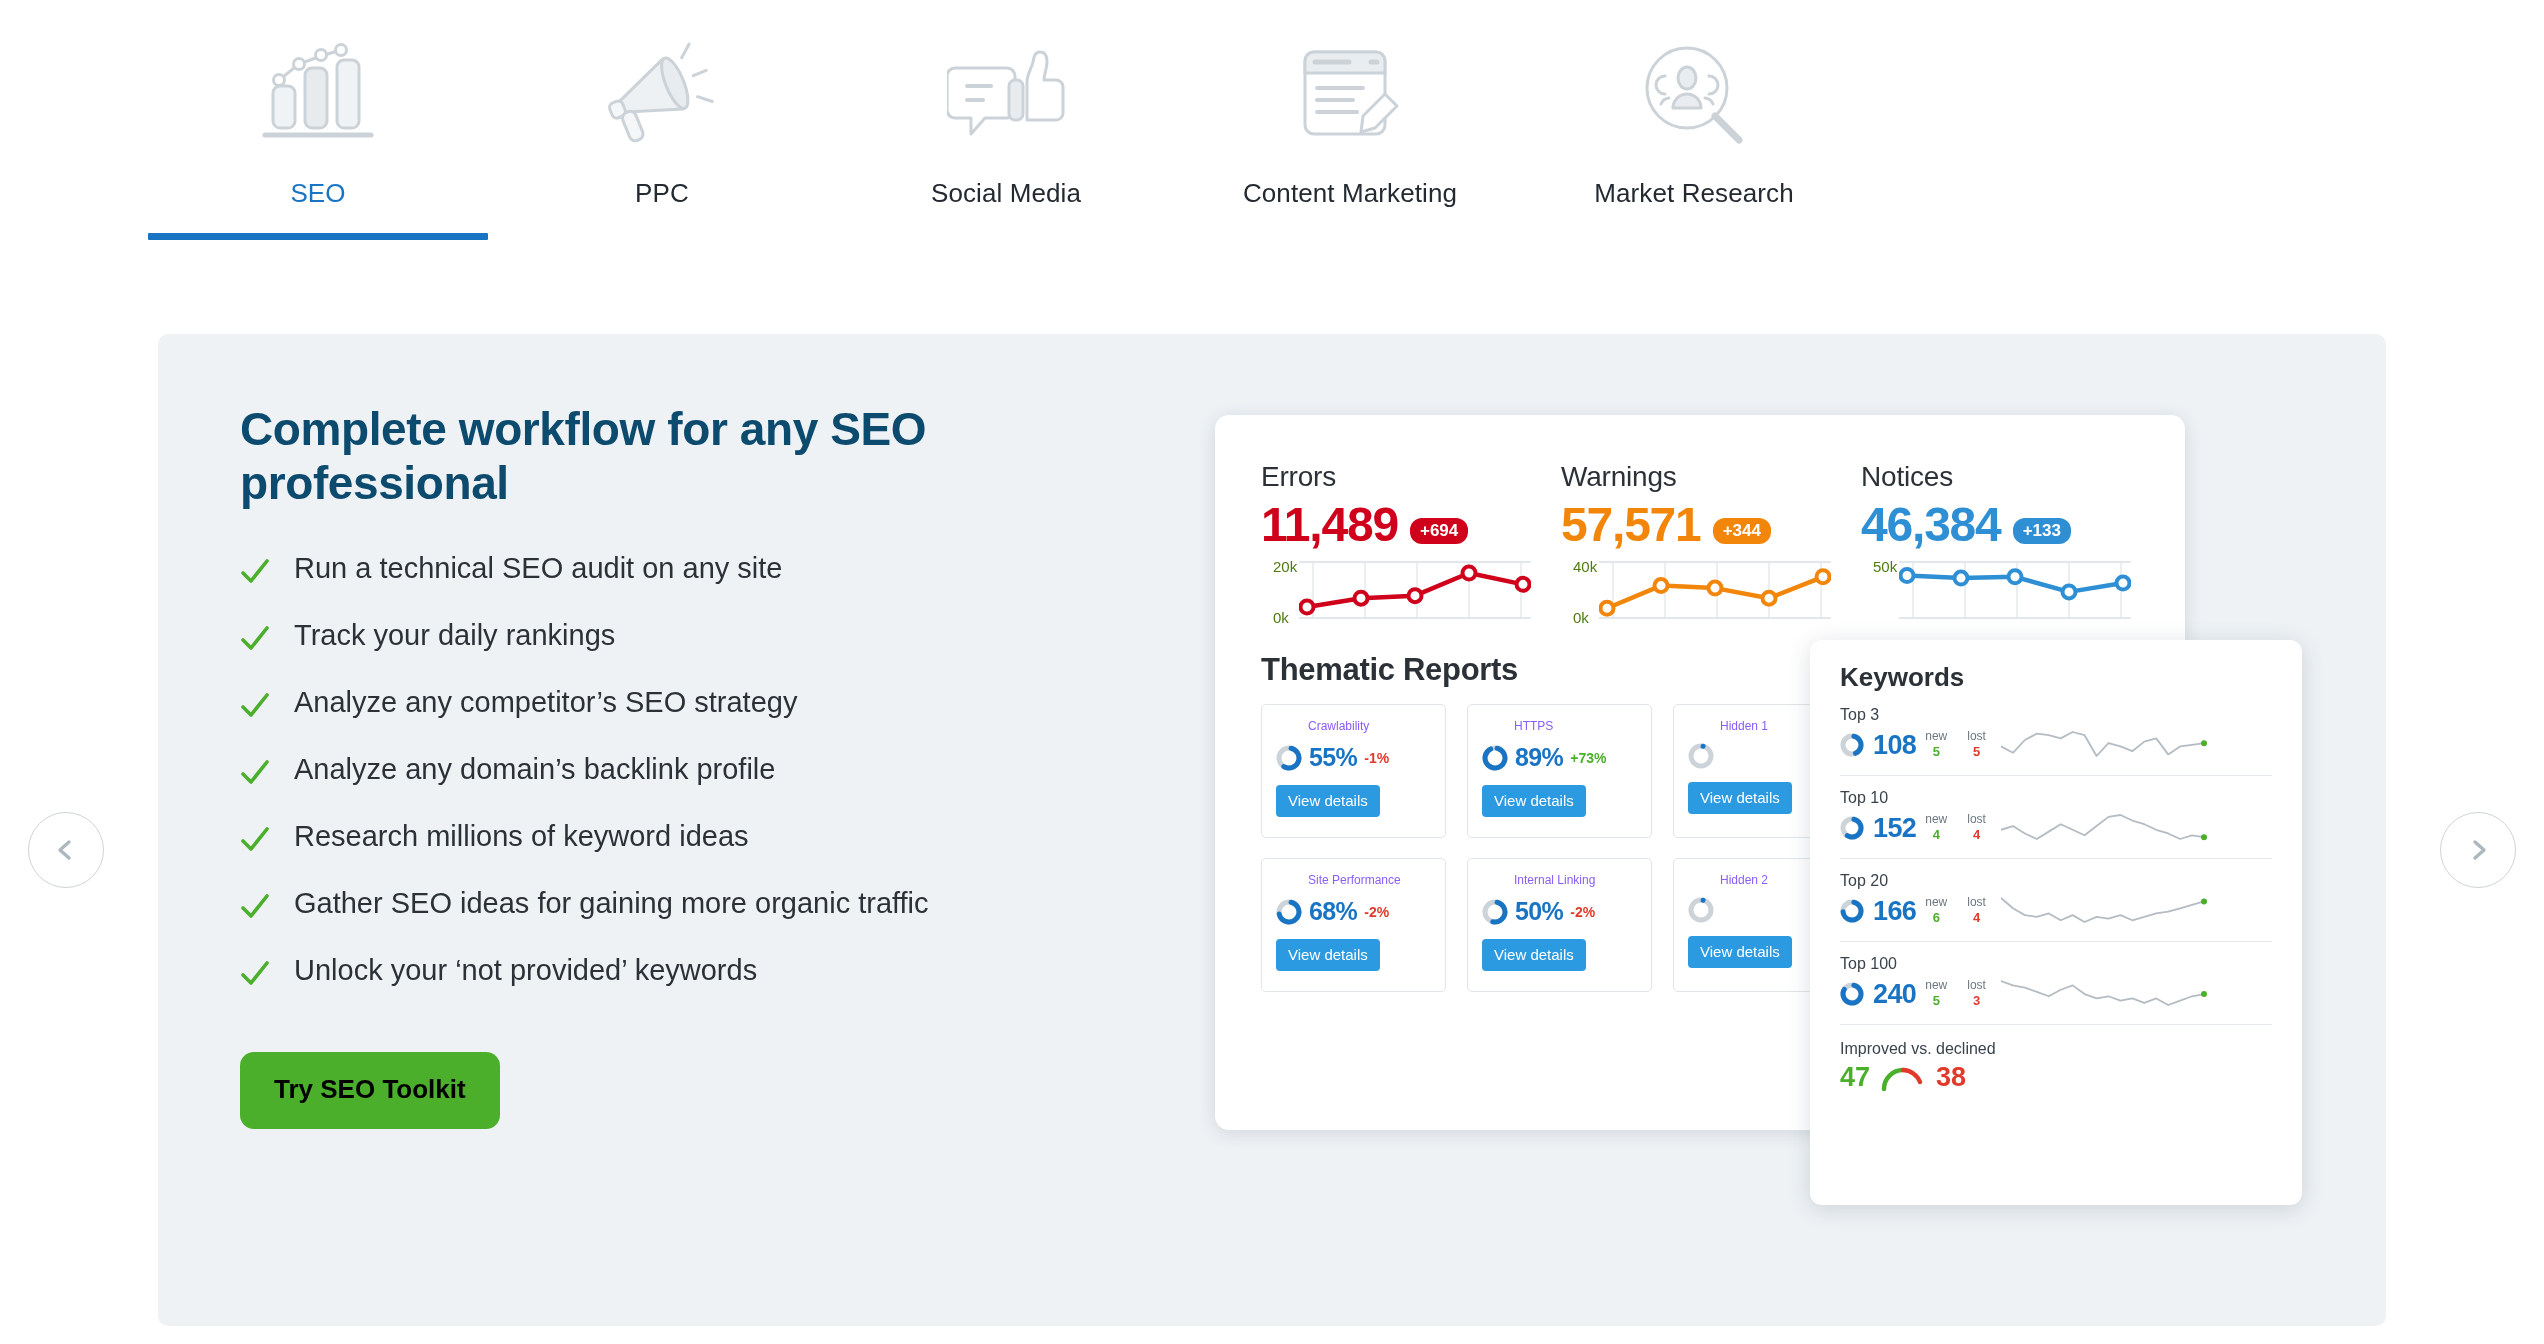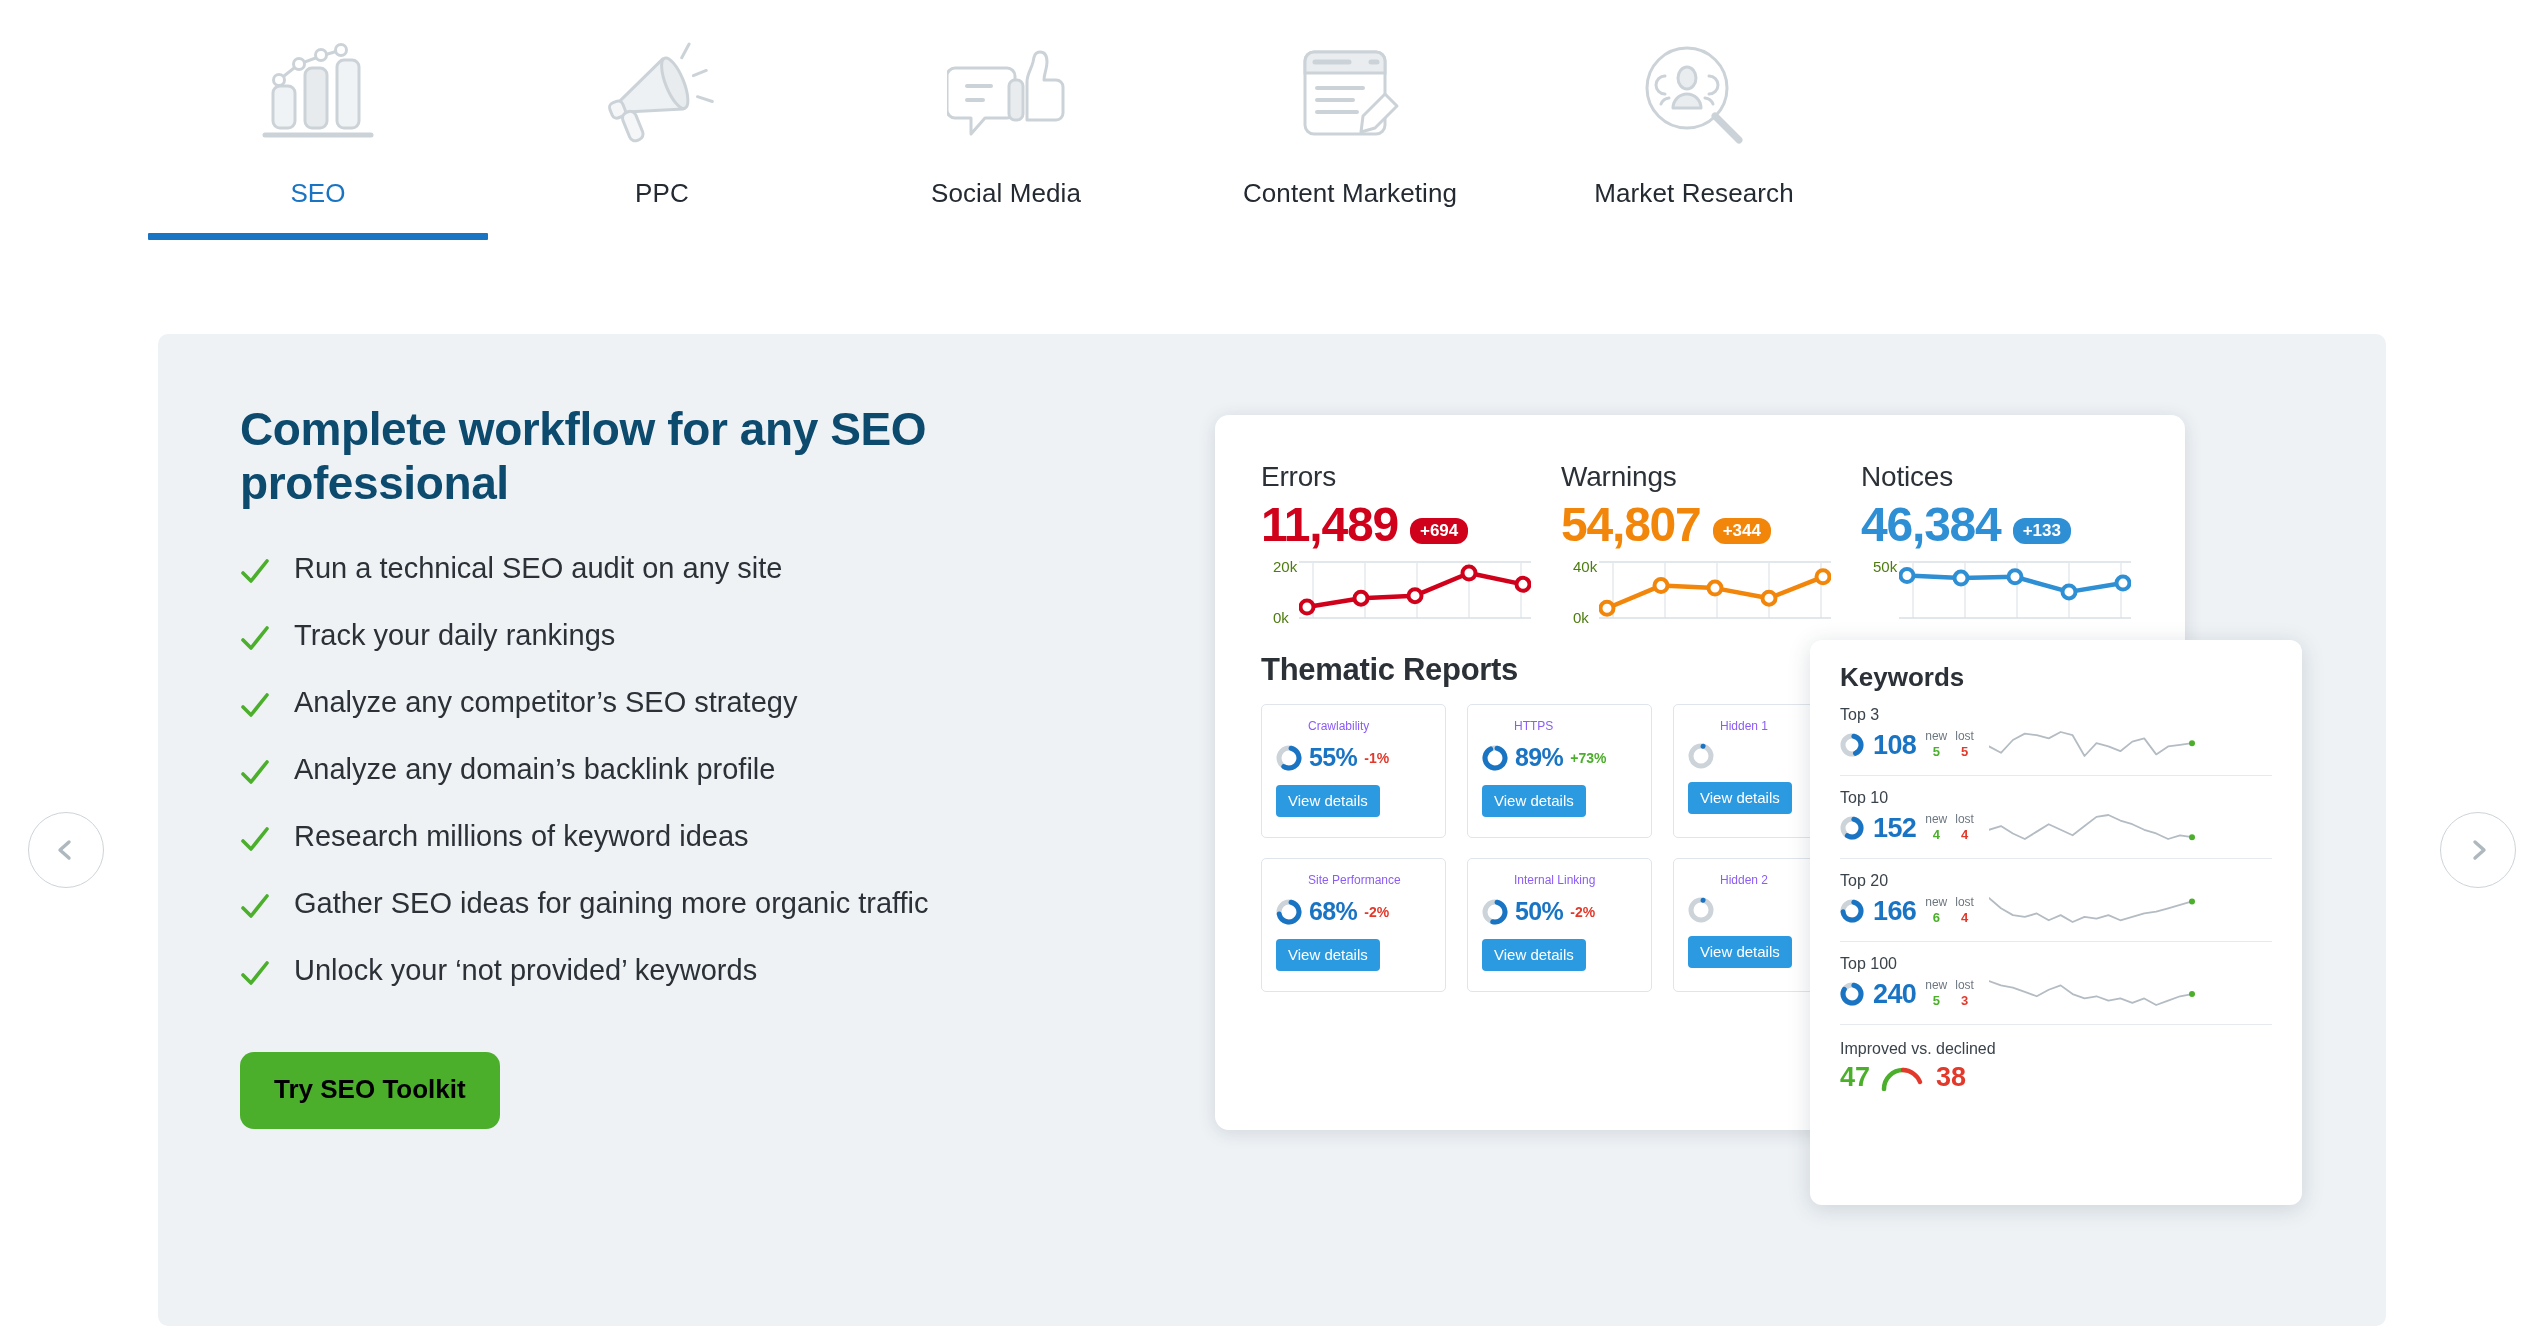--- a/index.html
+++ b/index.html
@@ -134,21 +134,21 @@
     background: #fff; border-radius: 12px;
     box-shadow: 0 4px 22px rgba(40,60,80,.17);
     padding: 22px 30px 0 30px;
   }
   .kw-title { font-size: 26px; font-weight: bold; color: #2b3137; }
   .kw-row { padding-top: 13px; border-bottom: 1px solid #e6eaee; padding-bottom: 11px; }
   .kw-row:last-of-type { border-bottom: 1px solid #e6eaee; }
   .kw-label { font-size: 16px; color: #3a434b; }
   .kw-line { display: flex; align-items: center; gap: 9px; margin-top: 2px; }
   .kw-num { font-size: 27px; font-weight: bold; color: #1a74c4; letter-spacing: -.6px; }
-  .kw-nl { display:flex; gap: 8px; align-items: center; }
+  .kw-nl { display:flex; gap: 20px; align-items: center; }
   .kw-nl .cell { text-align: center; line-height: 1.05; }
   .kw-nl .cap { font-size: 12px; color: #6d7780; display:block; }
   .kw-nl .new { font-size: 13px; color: #4caf2c; font-weight: bold; }
   .kw-nl .lost { font-size: 13px; color: #e2392b; font-weight: bold; }
   .kw-spark { margin-left: 6px; }
   .kw-foot { padding-top: 15px; }
   .kw-foot-label { font-size: 16px; color: #3a434b; }
   .kw-foot-row { display:flex; align-items:center; gap: 10px; margin-top: 4px; }
   .imp { font-size: 27px; font-weight: bold; color: #4caf2c; }
   .dec { font-size: 27px; font-weight: bold; color: #e2392b; }
@@ -336,21 +336,21 @@
               <circle cx="62" cy="38.17142857142857" r="6.5" fill="#fff" stroke="#d0021b" stroke-width="4"></circle>
               <circle cx="116" cy="35.65714285714286" r="6.5" fill="#fff" stroke="#d0021b" stroke-width="4"></circle>
               <circle cx="170" cy="13.028571428571432" r="6.5" fill="#fff" stroke="#d0021b" stroke-width="4"></circle>
               <circle cx="224" cy="24.34285714285714" r="6.5" fill="#fff" stroke="#d0021b" stroke-width="4"></circle>
             </svg>
      </div>
         </div>
         <div class="metric">
           <div class="metric-title">Warnings</div>
      <div class="metric-row">
-       <span class="metric-value" style="color:#f2860b">54,807</span>
+       <span class="metric-value" style="color:#f2860b">57,571</span>
        <span class="badge" style="background:#f2860b">+344</span>
      </div>
      <div class="spark">
        <span class="ylab top">40k</span>
        <span class="ylab bot">0k</span>
        <svg width="232" height="62" viewBox="0 0 232 62">
     <line x1="0" y1="2" x2="232" y2="2" stroke="#d9dfe4" stroke-width="1.6"></line>
               <line x1="14" y1="2" x2="14" y2="58" stroke="#e3e8ec" stroke-width="1.4"></line>
               <line x1="66" y1="2" x2="66" y2="58" stroke="#e3e8ec" stroke-width="1.4"></line>
               <line x1="118" y1="2" x2="118" y2="58" stroke="#e3e8ec" stroke-width="1.4"></line>

